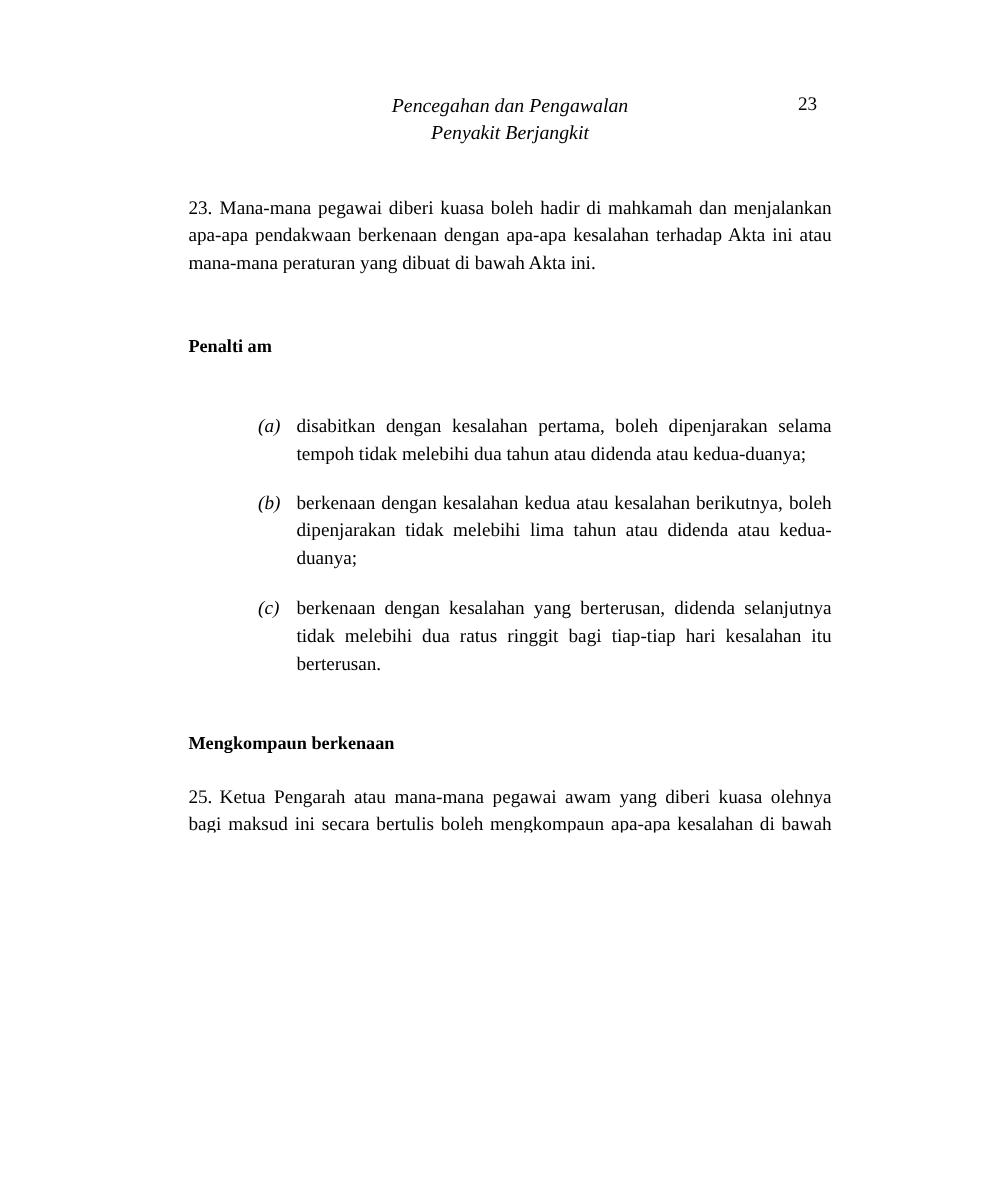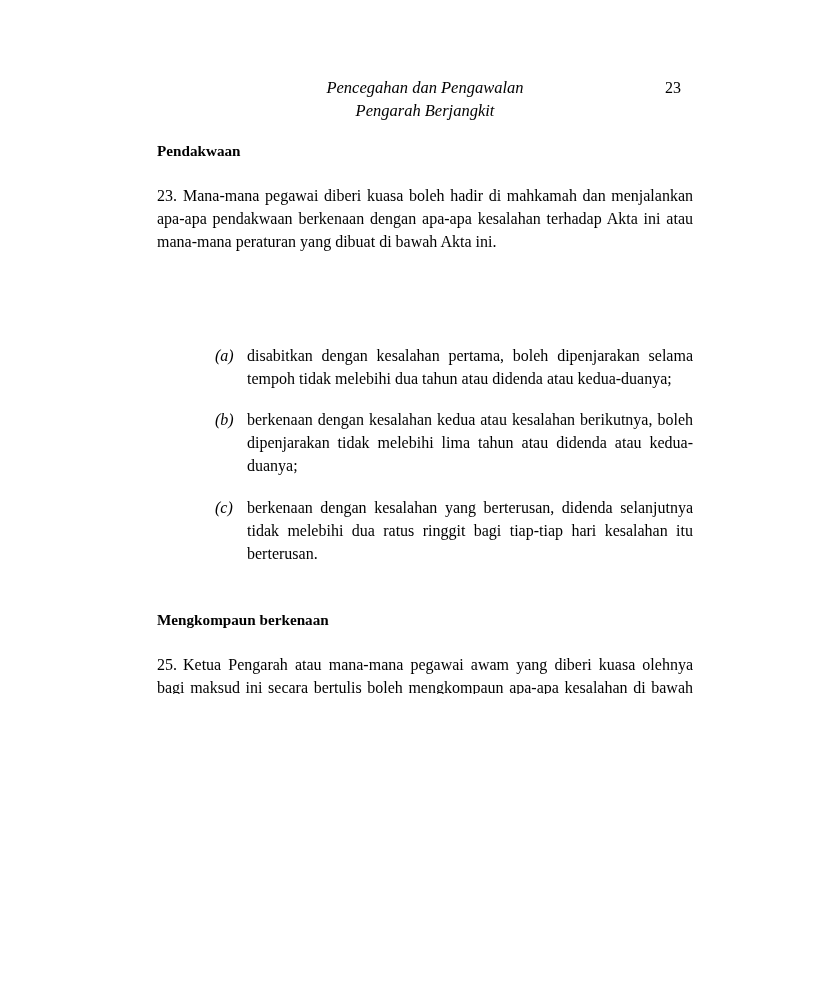--- a/index.html
+++ b/index.html
@@ -105,33 +105,33 @@
   }
 </style>
 </head>
 <body>
 
 <div class="page">
 
   <div class="running-header">
     <div class="running-title">
       <span class="line">Pencegahan dan Pengawalan</span>
-      <span class="line">Pengarah Berjangkit</span>
+      <span class="line">Penyakit Berjangkit</span>
     </div>
     <div class="folio">23</div>
   </div>
 
   <div class="body-col">
 
-    <h2 class="section-heading">Pendakwaan</h2>
     <div class="sp-heading-to-para"></div>
     <p class="para"><span class="num">23.</span><span class="gap"></span><span>Mana-mana pegawai diberi kuasa boleh hadir di mahkamah dan menjalankan apa-apa pendakwaan berkenaan dengan apa-apa kesalahan terhadap Akta ini atau mana-mana peraturan yang dibuat di bawah Akta ini.</span></p>
 
     <div class="sp-para-to-heading"></div>
 
+    <h2 class="section-heading">Penalti am</h2>
     <div class="sp-heading-to-para"></div>
 
     <div class="sp-para-to-list"></div>
 
     <div class="list-item">
       <span class="marker">(a)</span>
       <span>disabitkan dengan kesalahan pertama, boleh dipenjarakan selama tempoh tidak melebihi dua tahun atau didenda atau kedua-duanya;</span>
     </div>
 
     <div class="sp-list-item"></div>

